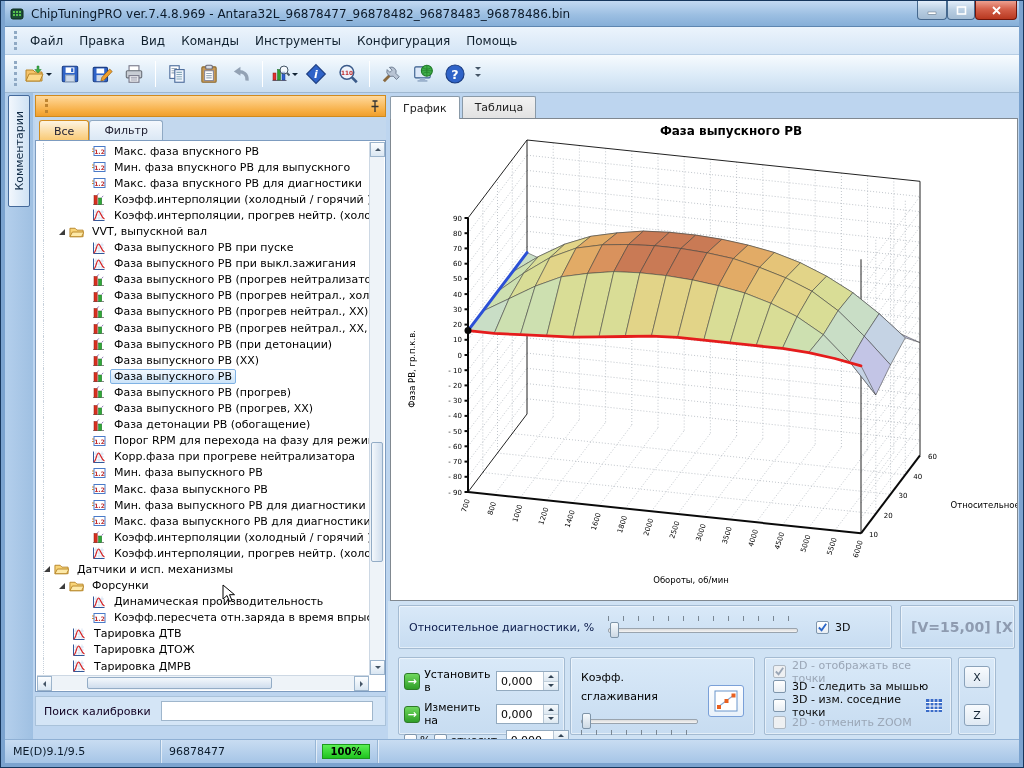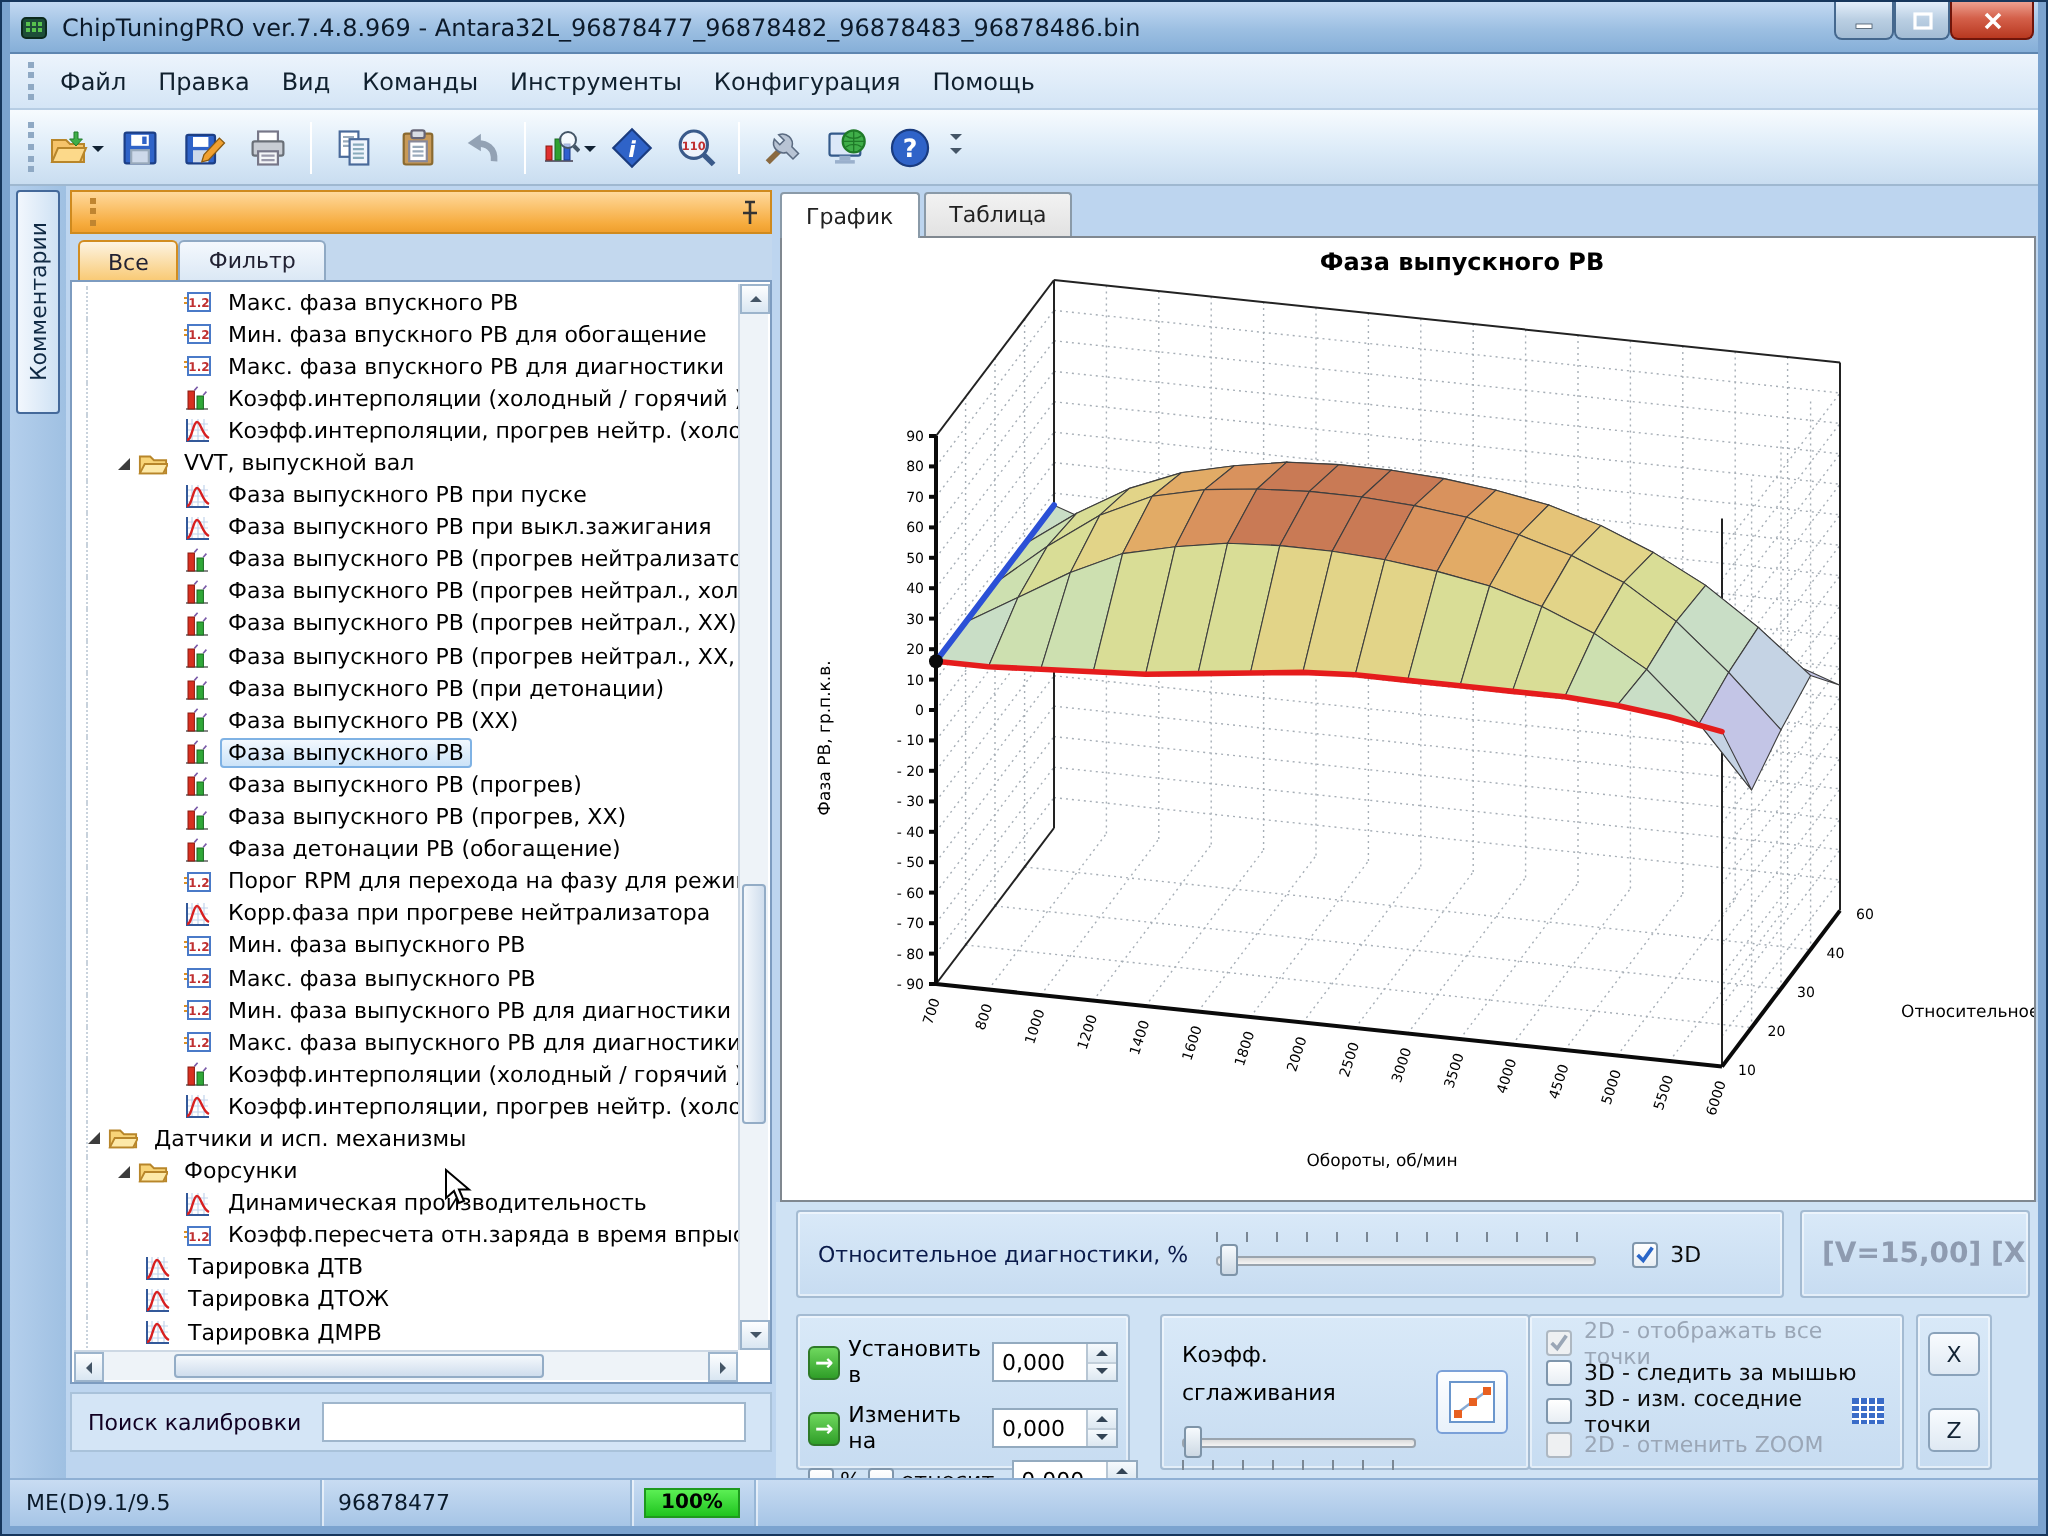--- a/index.html
+++ b/index.html
@@ -320,21 +320,21 @@
             </div>
             <div class="trow">
               <span style="flex: 0 0 auto; width: 48px; height: 100%; border-left: 1px dotted rgb(200, 210, 220); margin-left: 6px;"></span>
               <span style="flex: 0 0 auto; display: flex;">
                 <svg class="ticon" viewBox="0 0 15 14">
                   <path d="M1 5h3M1 7.5h3" stroke="#e09020"></path>
                   <rect x="3" y="2.5" width="11" height="9" fill="#fff" stroke="#4a7ac8"></rect>
                   <text x="8.5" y="9.6" font-size="6" font-weight="bold" fill="#c03030" text-anchor="middle">1.2</text>
                 </svg>
               </span>
-              <span class="lbl">Мин. фаза впускного РВ для обогащение</span>
+              <span class="lbl">Мин. фаза впускного РВ для выпускного</span>
             </div>
             <div class="trow">
               <span style="flex: 0 0 auto; width: 48px; height: 100%; border-left: 1px dotted rgb(200, 210, 220); margin-left: 6px;"></span>
               <span style="flex: 0 0 auto; display: flex;">
                 <svg class="ticon" viewBox="0 0 15 14">
                   <path d="M1 5h3M1 7.5h3" stroke="#e09020"></path>
                   <rect x="3" y="2.5" width="11" height="9" fill="#fff" stroke="#4a7ac8"></rect>
                   <text x="8.5" y="9.6" font-size="6" font-weight="bold" fill="#c03030" text-anchor="middle">1.2</text>
                 </svg>
               </span>
@@ -1007,21 +1007,21 @@
                     <i class="sarr u"></i>
                   </div>
                   <div>
                     <i class="sarr d"></i>
                   </div>
                 </span>
               </span>
           </div>
         </div>
 
-        <div class="gbox" style="left:192px;top:56px;width:185px;height:78px;padding:8px 10px;">
+        <div class="gbox" style="left:182px;top:56px;width:185px;height:78px;padding:8px 10px;">
           <div style="display:flex;">
             <div style="flex:1;">
               <span class="glabel" style="color:#000;">Коэфф. сглаживания</span>
               <div class="slider" style="margin-top:8px;">
                 <div class="strack"></div>
                 <div class="sthumb" style="left:1px;"></div>
               </div>
               <div class="sticks"></div>
             </div>
             <div class="smoothbtn" style="margin-left:10px;align-self:center;">

